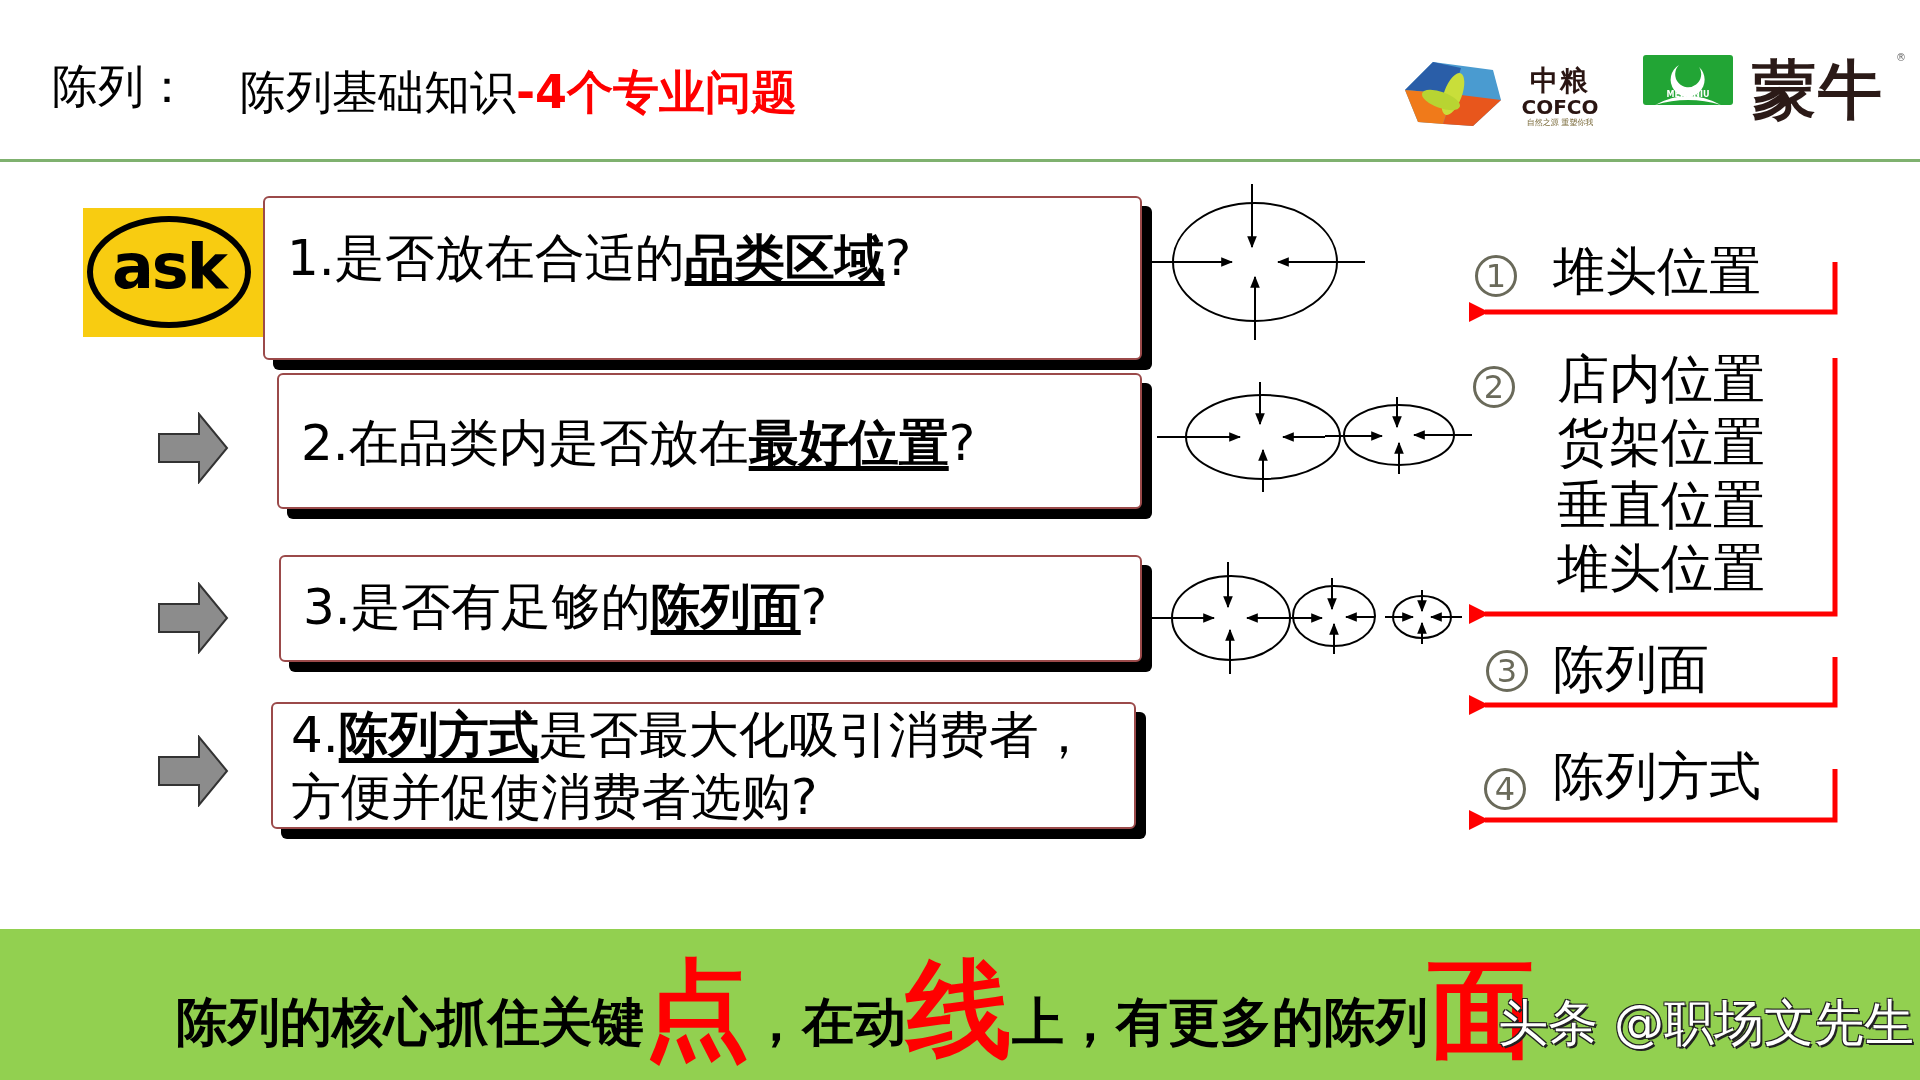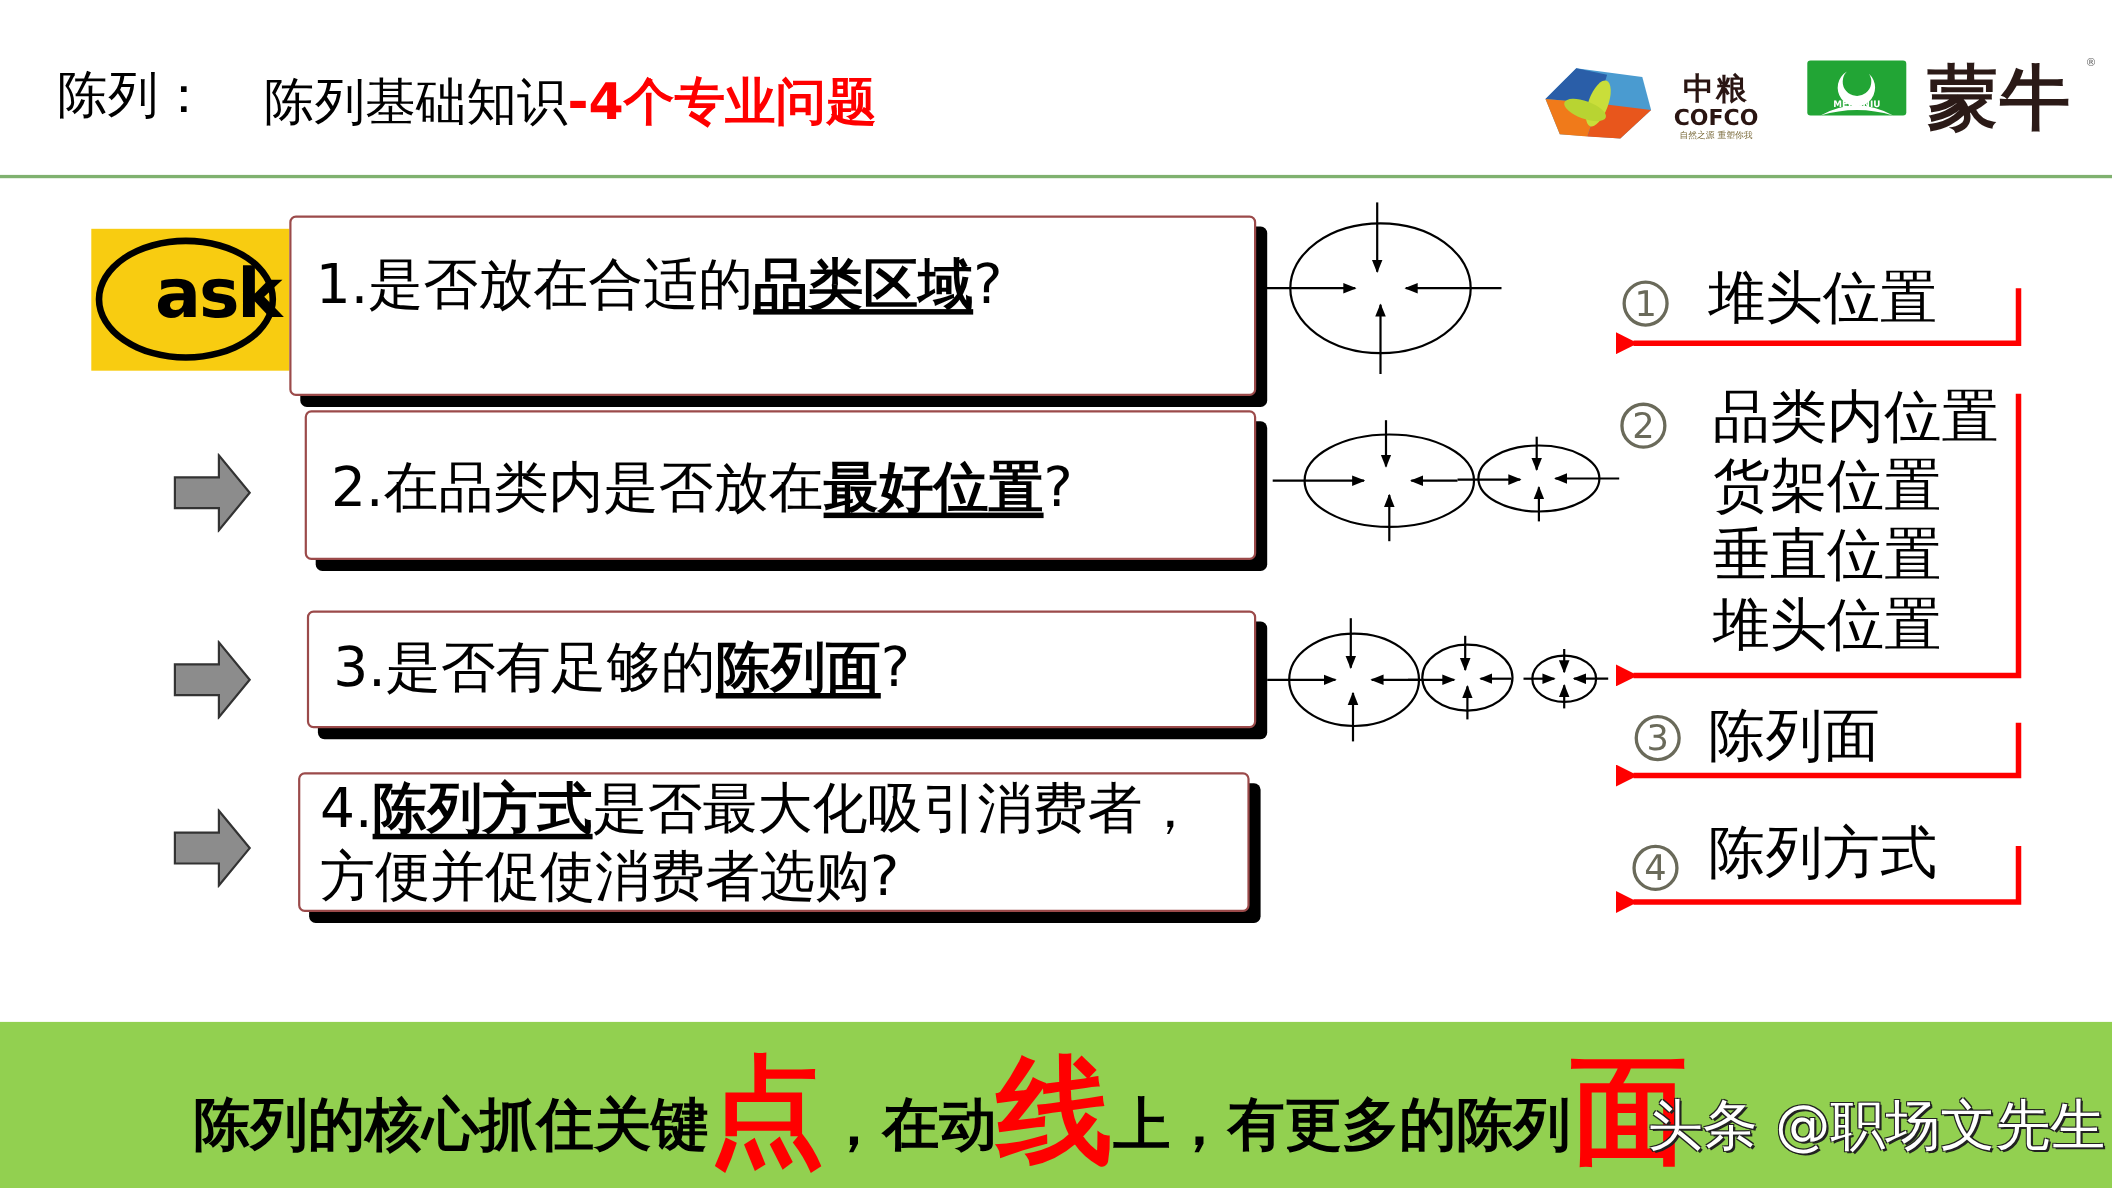--- a/index.html
+++ b/index.html
@@ -17,21 +17,21 @@
   .cofco-text .en { font-size:20px; font-weight:bold; line-height:22px; }
   .cofco-text .tag { font-size:8px; color:#7a6a3a; line-height:10px; }
   .mn-box { left:1643px; top:55px; width:90px; height:50px; background:#22a535; border-radius:3px; }
   .mn-box .en { position:absolute; bottom:6px; left:0; width:100%; text-align:center; color:#fff; font-size:8px; font-weight:bold; }
   .mn-text { left:1752px; top:52px; font-size:64px; font-weight:bold; color:#2b1a17; line-height:76px; letter-spacing:2px; font-family:"DejaVu Serif",serif; }
   .reg { left:1896px; top:52px; font-size:10px; color:#666; }
 
   
   .ask { left:83px; top:208px; width:180px; height:129px; background:#f8cc11; }
   .ask .ring { position:absolute; left:4px; top:8px; width:164px; height:112px; border:6px solid #000; border-radius:50%; box-sizing:border-box; }
-  .ask .word { position:absolute; left:0; top:24px; width:172px; text-align:right; font-size:62px; font-weight:bold; letter-spacing:-2px; line-height:70px; font-family:"DejaVu Sans",sans-serif; }
+  .ask .word { position:absolute; left:0; top:24px; width:172px; text-align:center; font-size:62px; font-weight:bold; letter-spacing:-2px; line-height:70px; font-family:"DejaVu Sans",sans-serif; }
 
   
   .qbox { background:#fff; border:2px solid #9b4a4a; border-radius:6px; box-shadow:10px 10px 0 #000; box-sizing:border-box; }
   .qtext { position:absolute; left:22px; white-space:nowrap; font-size:50px; line-height:60px; }
   .qtext b { font-weight:bold; text-decoration:underline; text-underline-offset:6px; }
 
   
   .garrow { width:72px; height:72px; }
 
   
@@ -159,21 +159,21 @@
     <polyline points="1835,358 1835,614 1485,614" marker-end="url(#rh)"></polyline>
     <polyline points="1835,657 1835,705 1485,705" marker-end="url(#rh)"></polyline>
     <polyline points="1835,769 1835,820 1485,820" marker-end="url(#rh)"></polyline>
   </g>
 </svg>
 
 <div class="abs circ" style="left:1475px;top:255px">1</div>
 <div class="abs rlabel" style="left:1553px;top:240px">堆头位置</div>
 
 <div class="abs circ" style="left:1473px;top:366px">2</div>
-<div class="abs rlabel" style="left:1557px;top:348px">品类内位置</div>
+<div class="abs rlabel" style="left:1557px;top:348px">店内位置</div>
 <div class="abs rlabel" style="left:1557px;top:411px">货架位置</div>
 <div class="abs rlabel" style="left:1557px;top:474px">垂直位置</div>
 <div class="abs rlabel" style="left:1557px;top:537px">堆头位置</div>
 
 <div class="abs circ" style="left:1486px;top:650px">3</div>
 <div class="abs rlabel" style="left:1553px;top:638px">陈列面</div>
 
 <div class="abs circ" style="left:1484px;top:768px">4</div>
 <div class="abs rlabel" style="left:1553px;top:745px">陈列方式</div>
 

